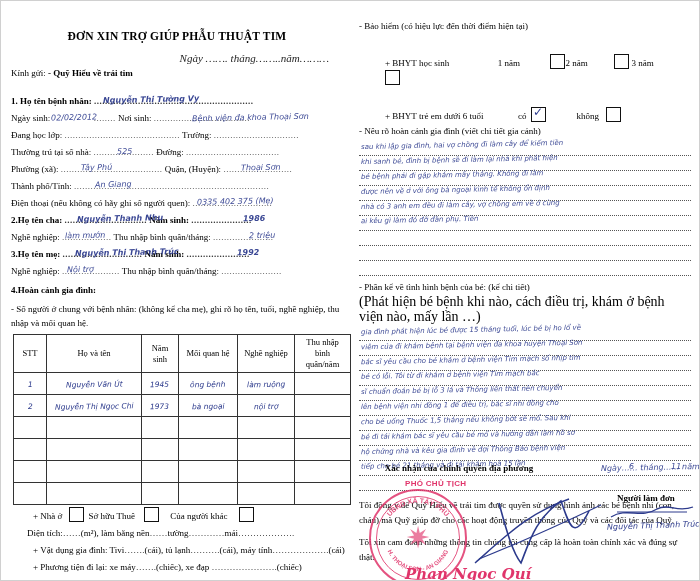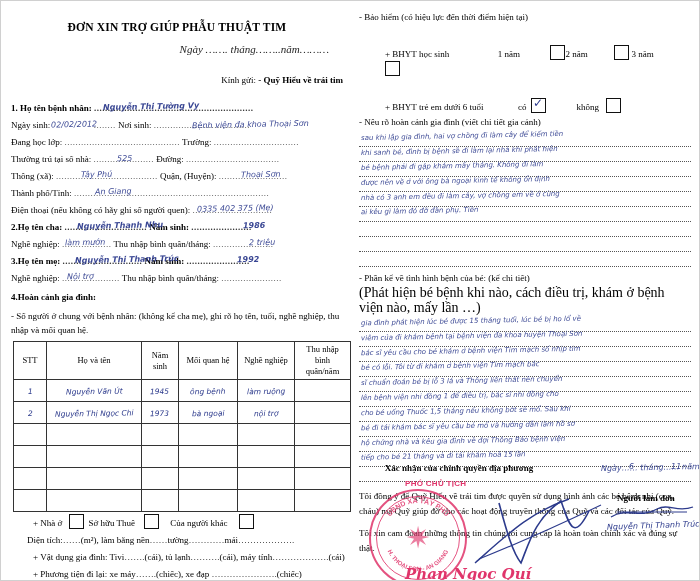--- a/index.html
+++ b/index.html
@@ -1,32 +1,32 @@
 <!DOCTYPE html>
 <html><head>
 <meta charset="utf-8">
 <style>
   html,body{margin:0;padding:0;background:#e9e9e9;}
   body{font-family:"Liberation Serif", serif;}
   .page{
     position:relative;width:700px;height:581px;background:#fff;
     box-sizing:border-box;border:1px solid #d0d0d0;overflow:hidden;
   }
-  .col{position:absolute;top:0;box-sizing:border-box;}
+  .col{position:absolute;top:9px;box-sizing:border-box;}
   .col-left{left:0;width:350px;padding:8px 8px 0 10px;}
   .col-right{left:352px;width:348px;padding:8px 10px 0 6px;}
 
   .title{
     text-align:center;font-weight:bold;font-size:11.5px;letter-spacing:.2px;
     margin:12px 0 0 0;
   }
   .date-line{
     text-align:right;font-style:italic;font-size:11px;margin:10px 14px 0 0;color:#222;
   }
-  .kinhgui{text-align:right;font-size:9px;margin:20px 0 0 0;}
+  .kinhgui{text-align:left;font-size:9px;margin:4px 0 0 0;}
   .kinhgui b{font-weight:bold;}
 
   .ln{font-size:9px;line-height:15px;margin:2px 0;white-space:nowrap;position:relative;}
   .ln.b{font-weight:bold;}
   .dots{letter-spacing:.5px;color:#333;}
 
   
   .hw{
     font-family:"DejaVu Sans", sans-serif;
     font-style:italic;color:#2c3a8c;font-size:8px;
@@ -138,21 +138,21 @@
 
     <div class="ln">
       <span>Thường trú tại số nhà:</span>
       <span class="dots">......................</span>
       <span>Đường:</span>
       <span class="dots">..................................</span>
       <span class="hw" style="left:106px;top:-1px">525</span>
     </div>
 
     <div class="ln">
-      <span>Thông (xã):</span>
+      <span>Phường (xã):</span>
       <span class="dots">.....................................</span>
       <span>Quận, (Huyện):</span>
       <span class="dots">.........................</span>
       <span class="hw" style="left:70px;top:-2px">Tây Phú</span>
       <span class="hw" style="left:230px;top:-2px">Thoại Sơn</span>
     </div>
 
     <div class="ln">
       <span>Thành phố/Tỉnh:</span>
       <span class="dots">.......................................................................</span>

